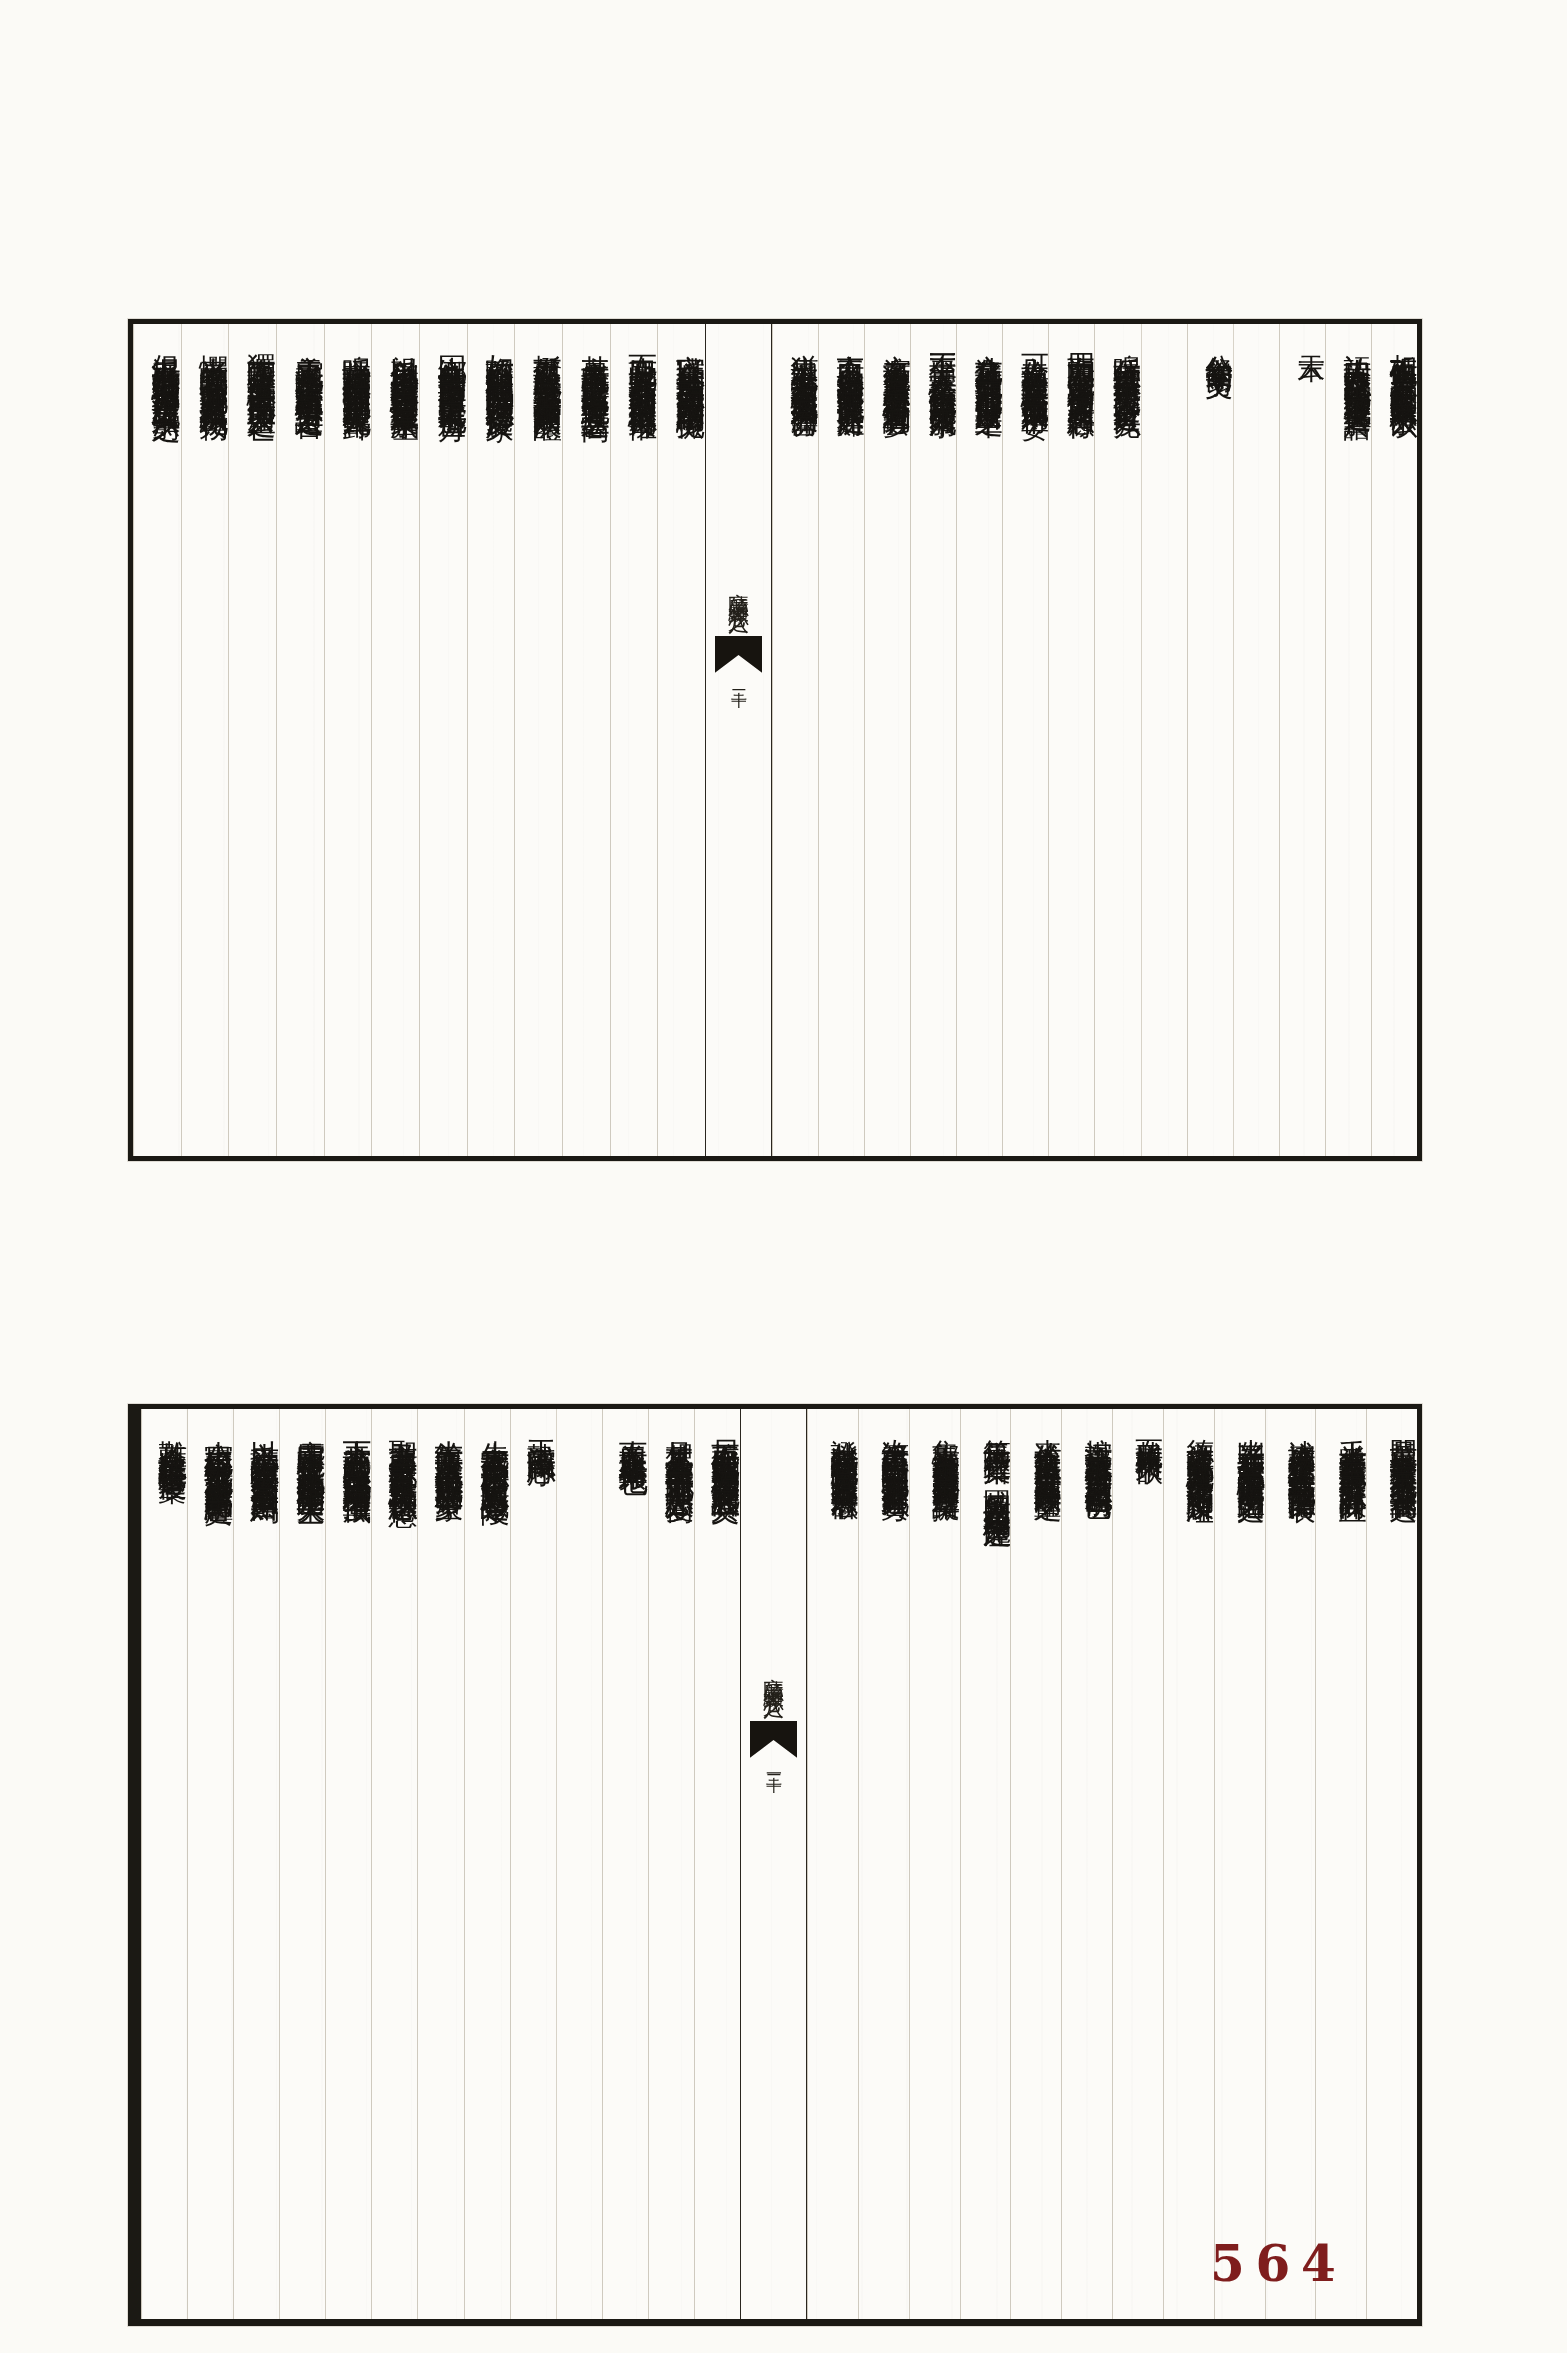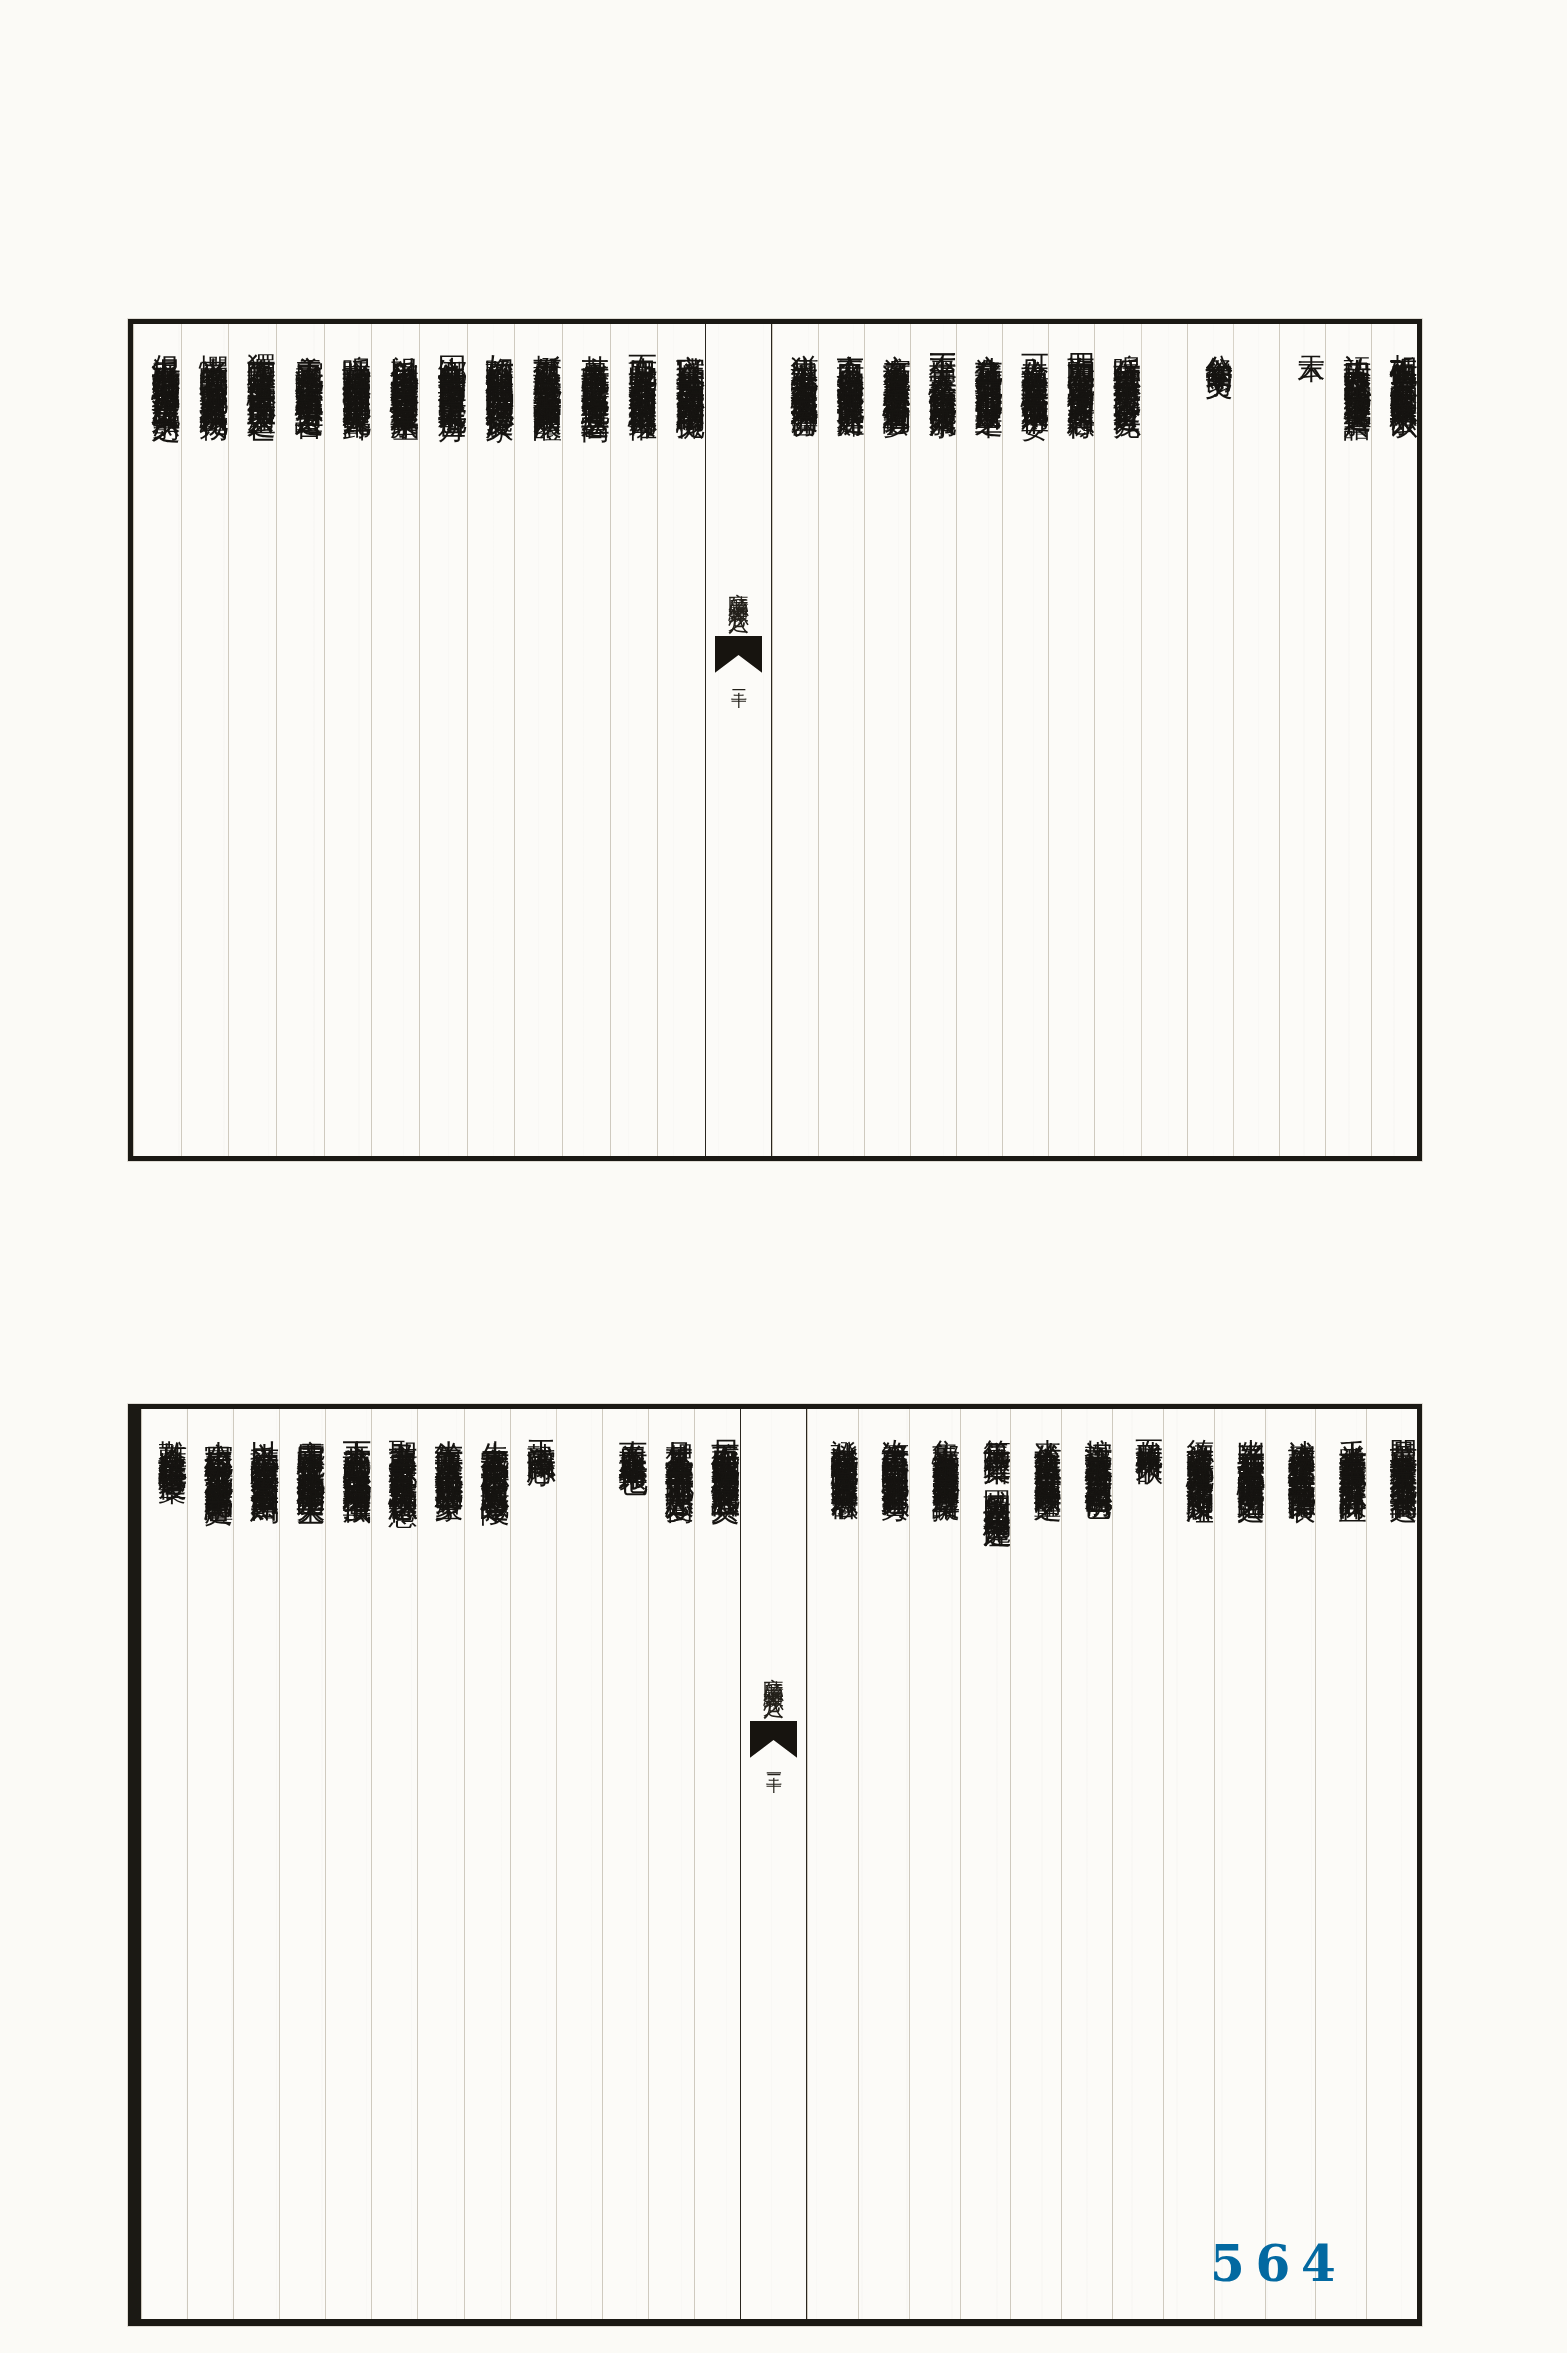--- a/index.html
+++ b/index.html
@@ -59,21 +59,21 @@
     width:47px;height:37px;background:#17140f;
     clip-path:polygon(0 0,100% 0,100% 100%,50% 52%,0 100%);
   }
   .folio{
     writing-mode:vertical-rl;text-orientation:upright;
     font-size:16px;letter-spacing:1.5px;margin-top:4.6px;color:#23201a;
   }
   .page-number{
     position:absolute;left:1210px;top:2234px;
     font-size:50px;font-weight:bold;letter-spacing:10.7px;
-    color:#0369a1;
+    color:#7f1d1d;
     font-family:"DejaVu Serif","Liberation Serif",serif;
   }
   
   .block:after{
     content:"";position:absolute;inset:0;pointer-events:none;
     background:
       repeating-linear-gradient(90deg,rgba(0,0,0,0.012) 0 1.5px,transparent 1.5px 45px);
   }
 </style>
 </head>

